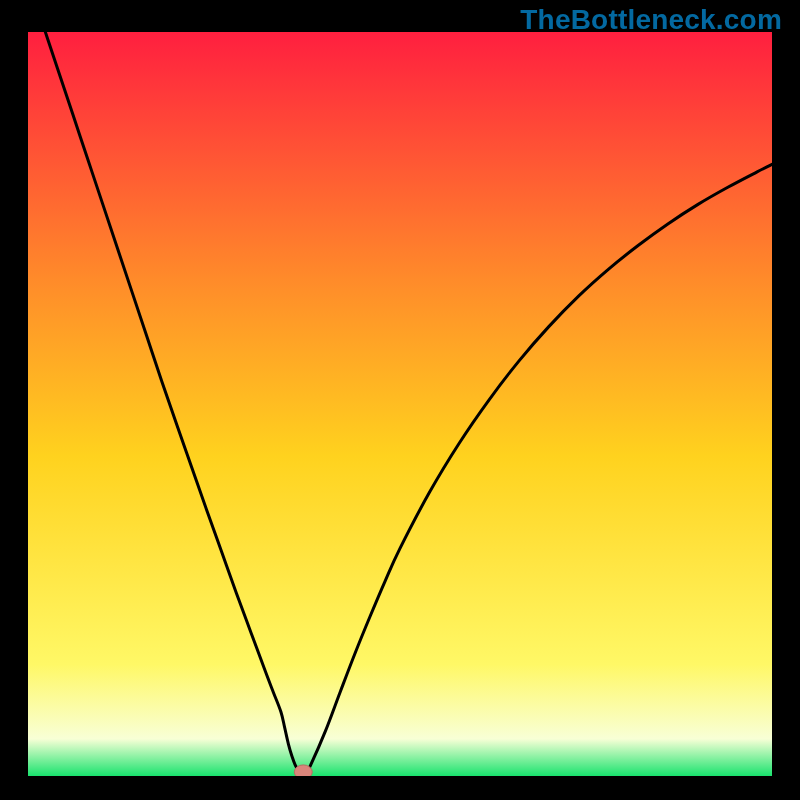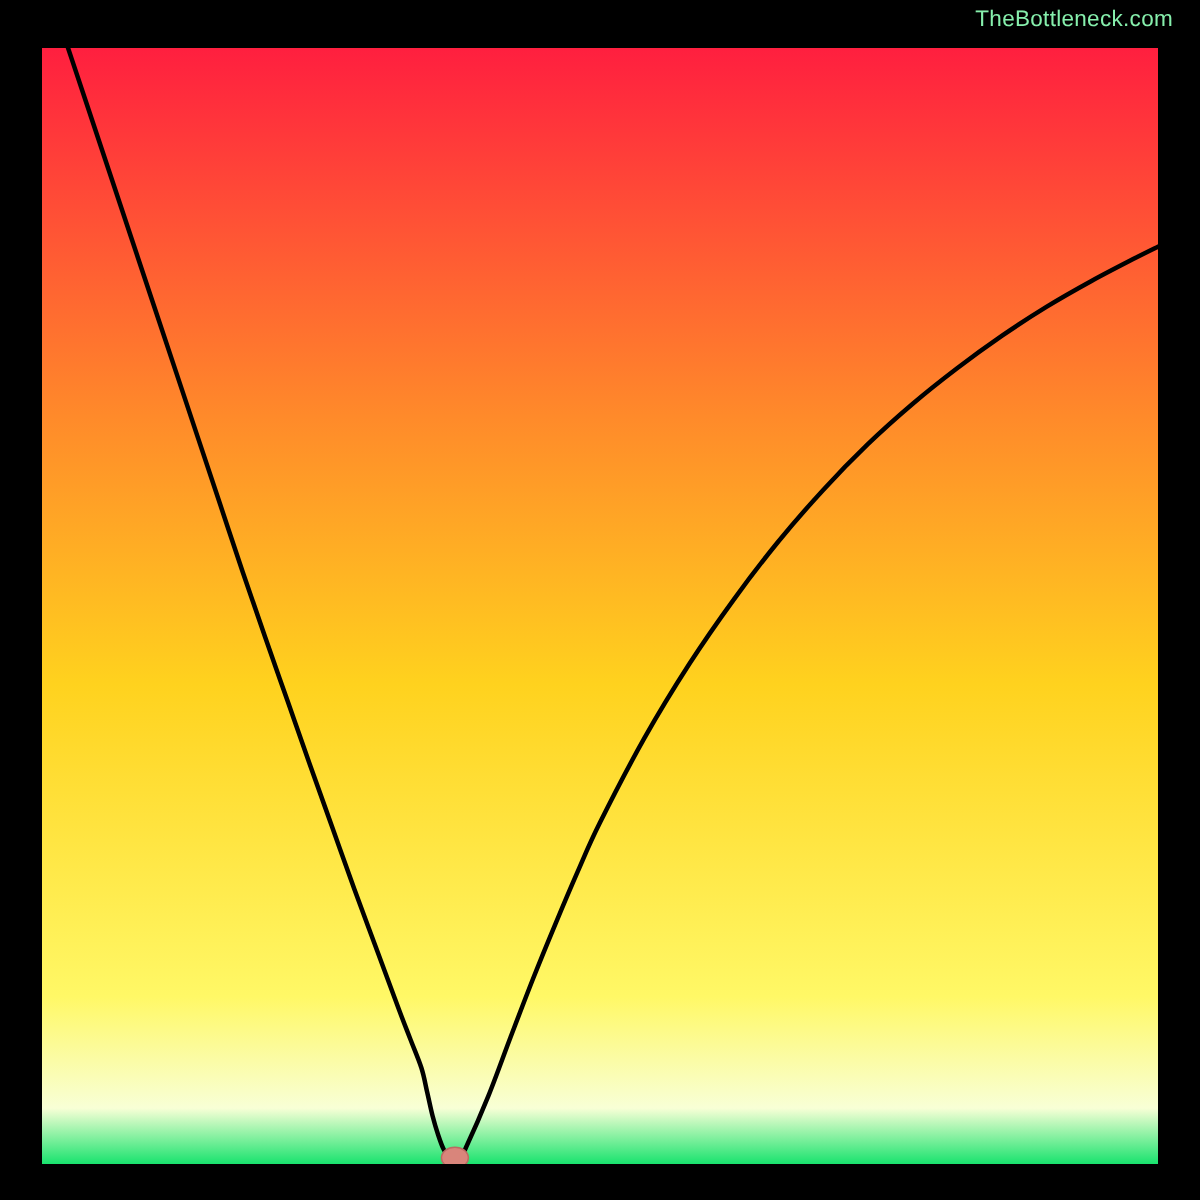--- a/index.html
+++ b/index.html
@@ -16,24 +16,24 @@
     left: 0;
     top: 0;
     width: 800px;
     height: 800px;
     background: #000;
   }
   .watermark {
     position: absolute;
     top: 4px;
     right: 18px;
-    color: #86efac;
-    font-size: 15px;
+    color: #0369a1;
+    font-size: 28px;
     letter-spacing: 0.2px;
-    font-weight: 400;
+    font-weight: 700;
   }
   .plot {
     position: absolute;
     left: 28px;
     top: 32px;
     width: 744px;
     height: 744px;
     background: #fff;
   }
   svg {

